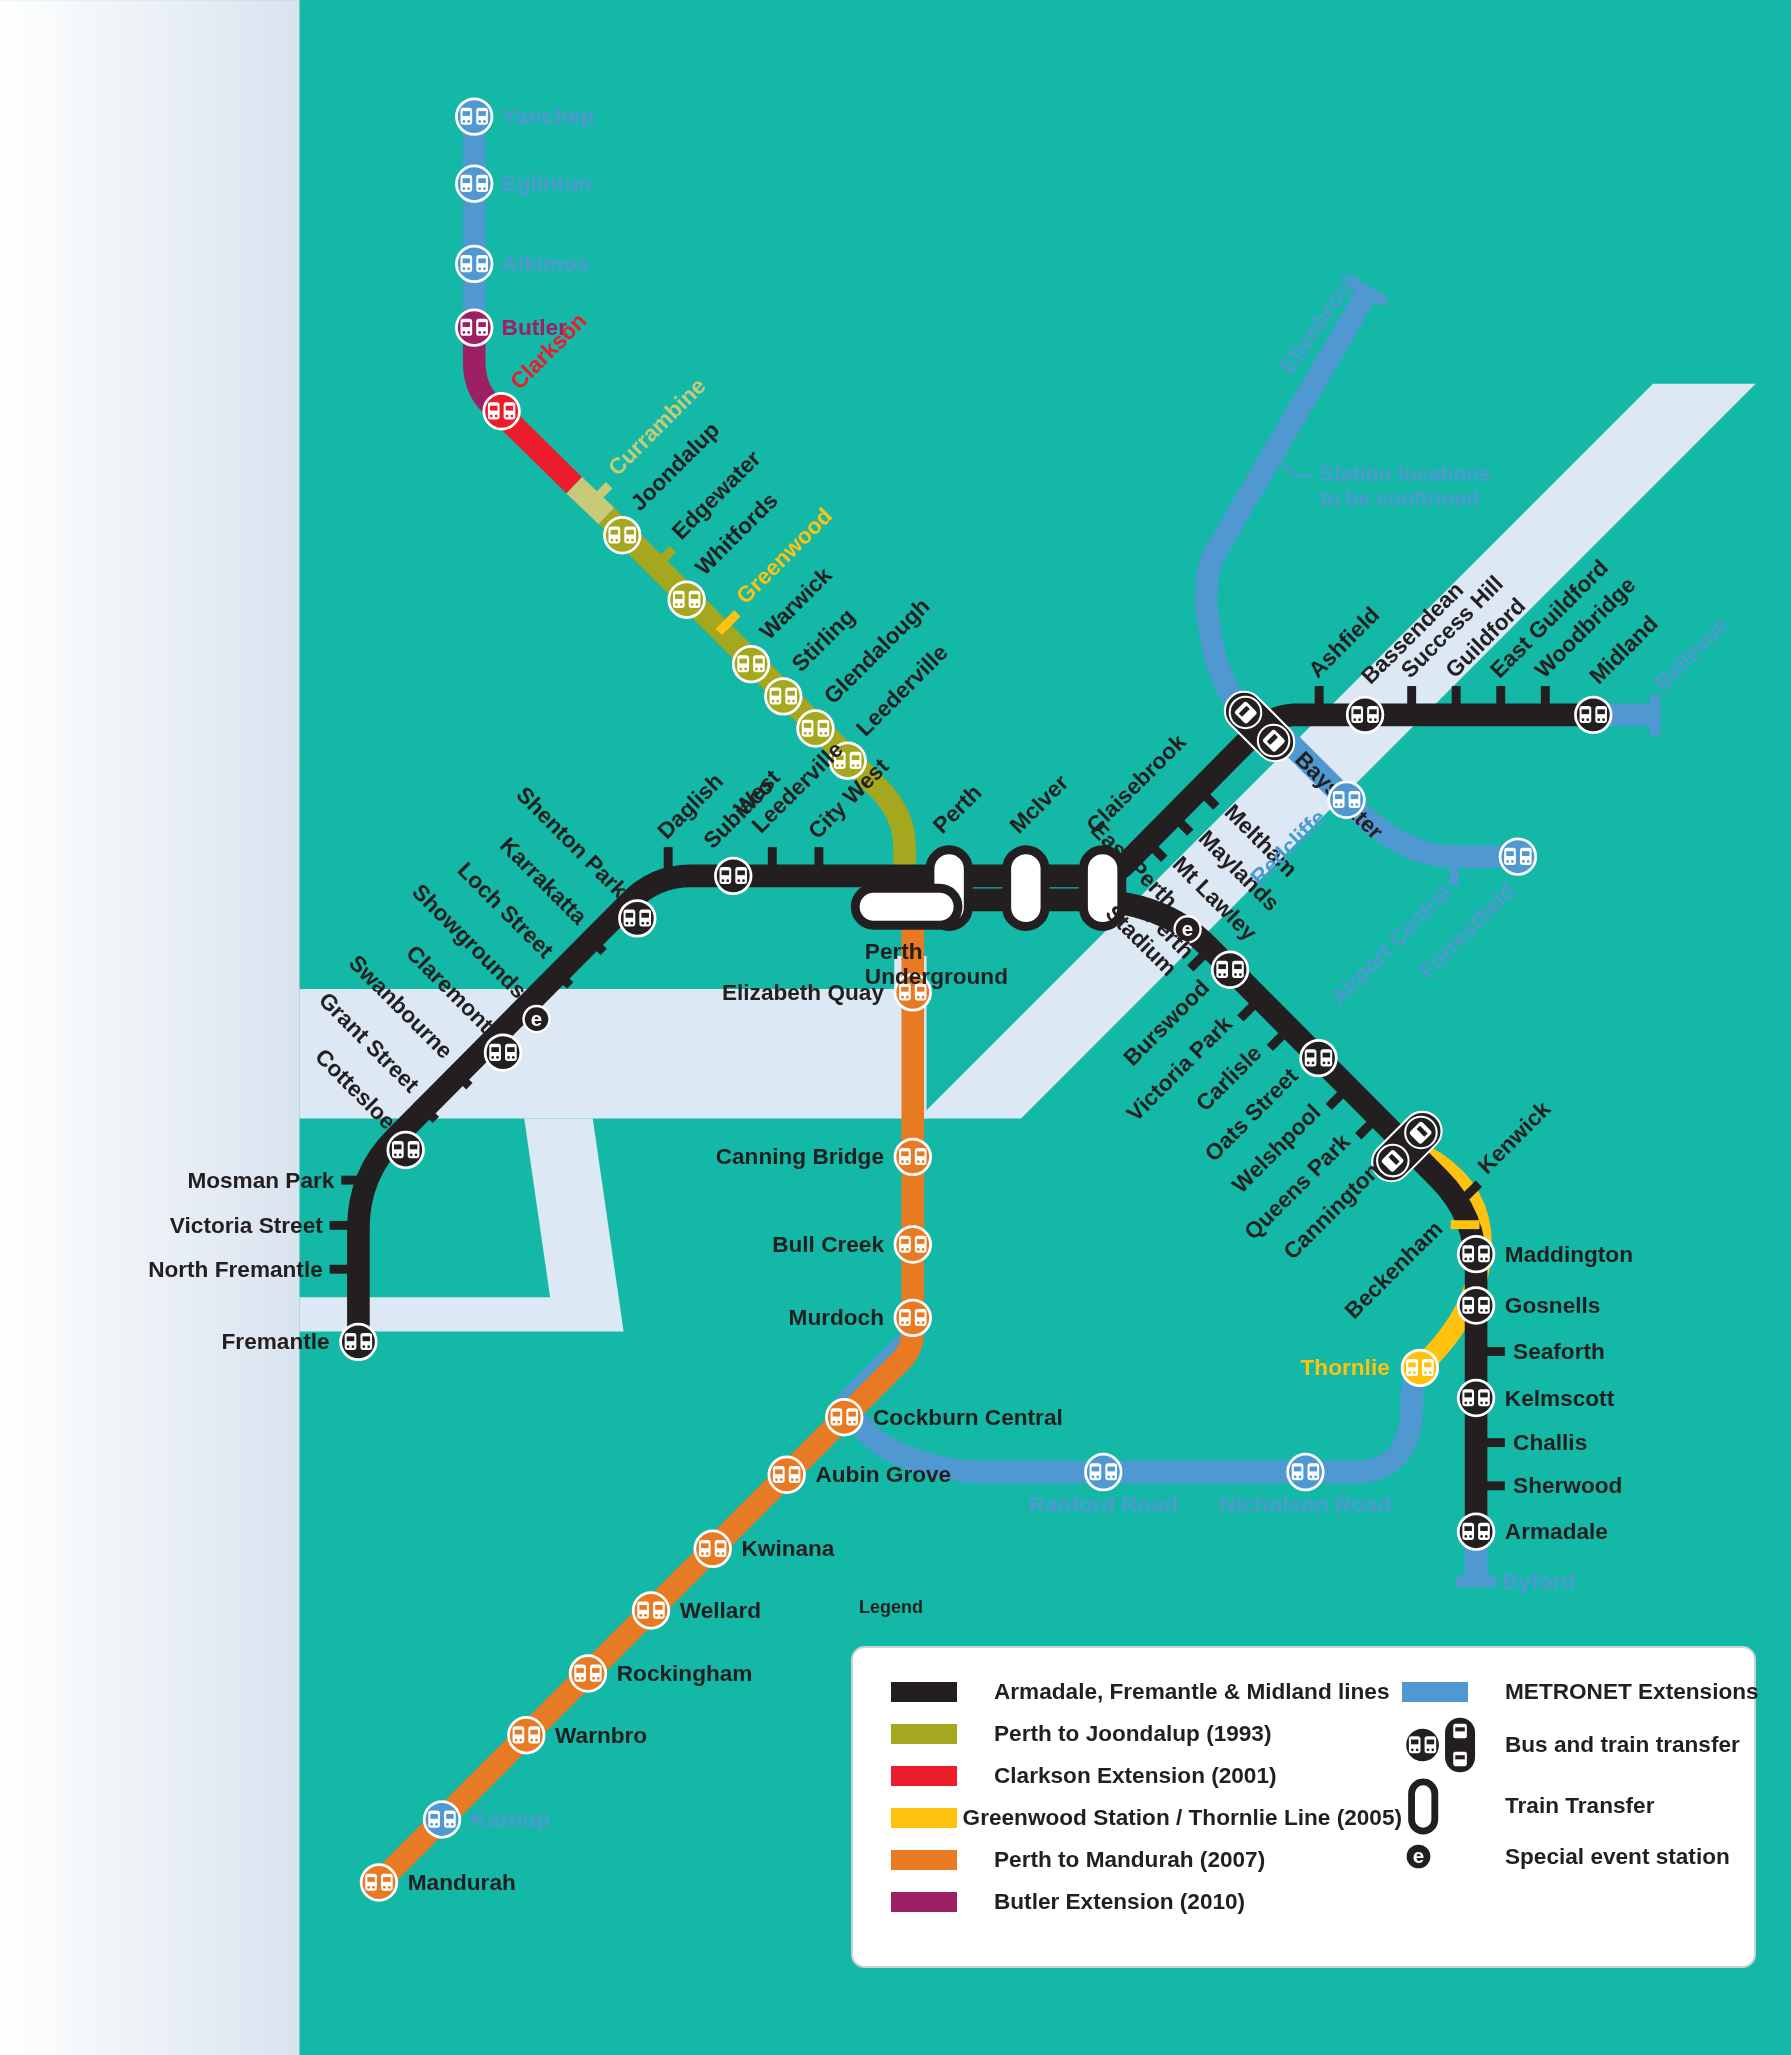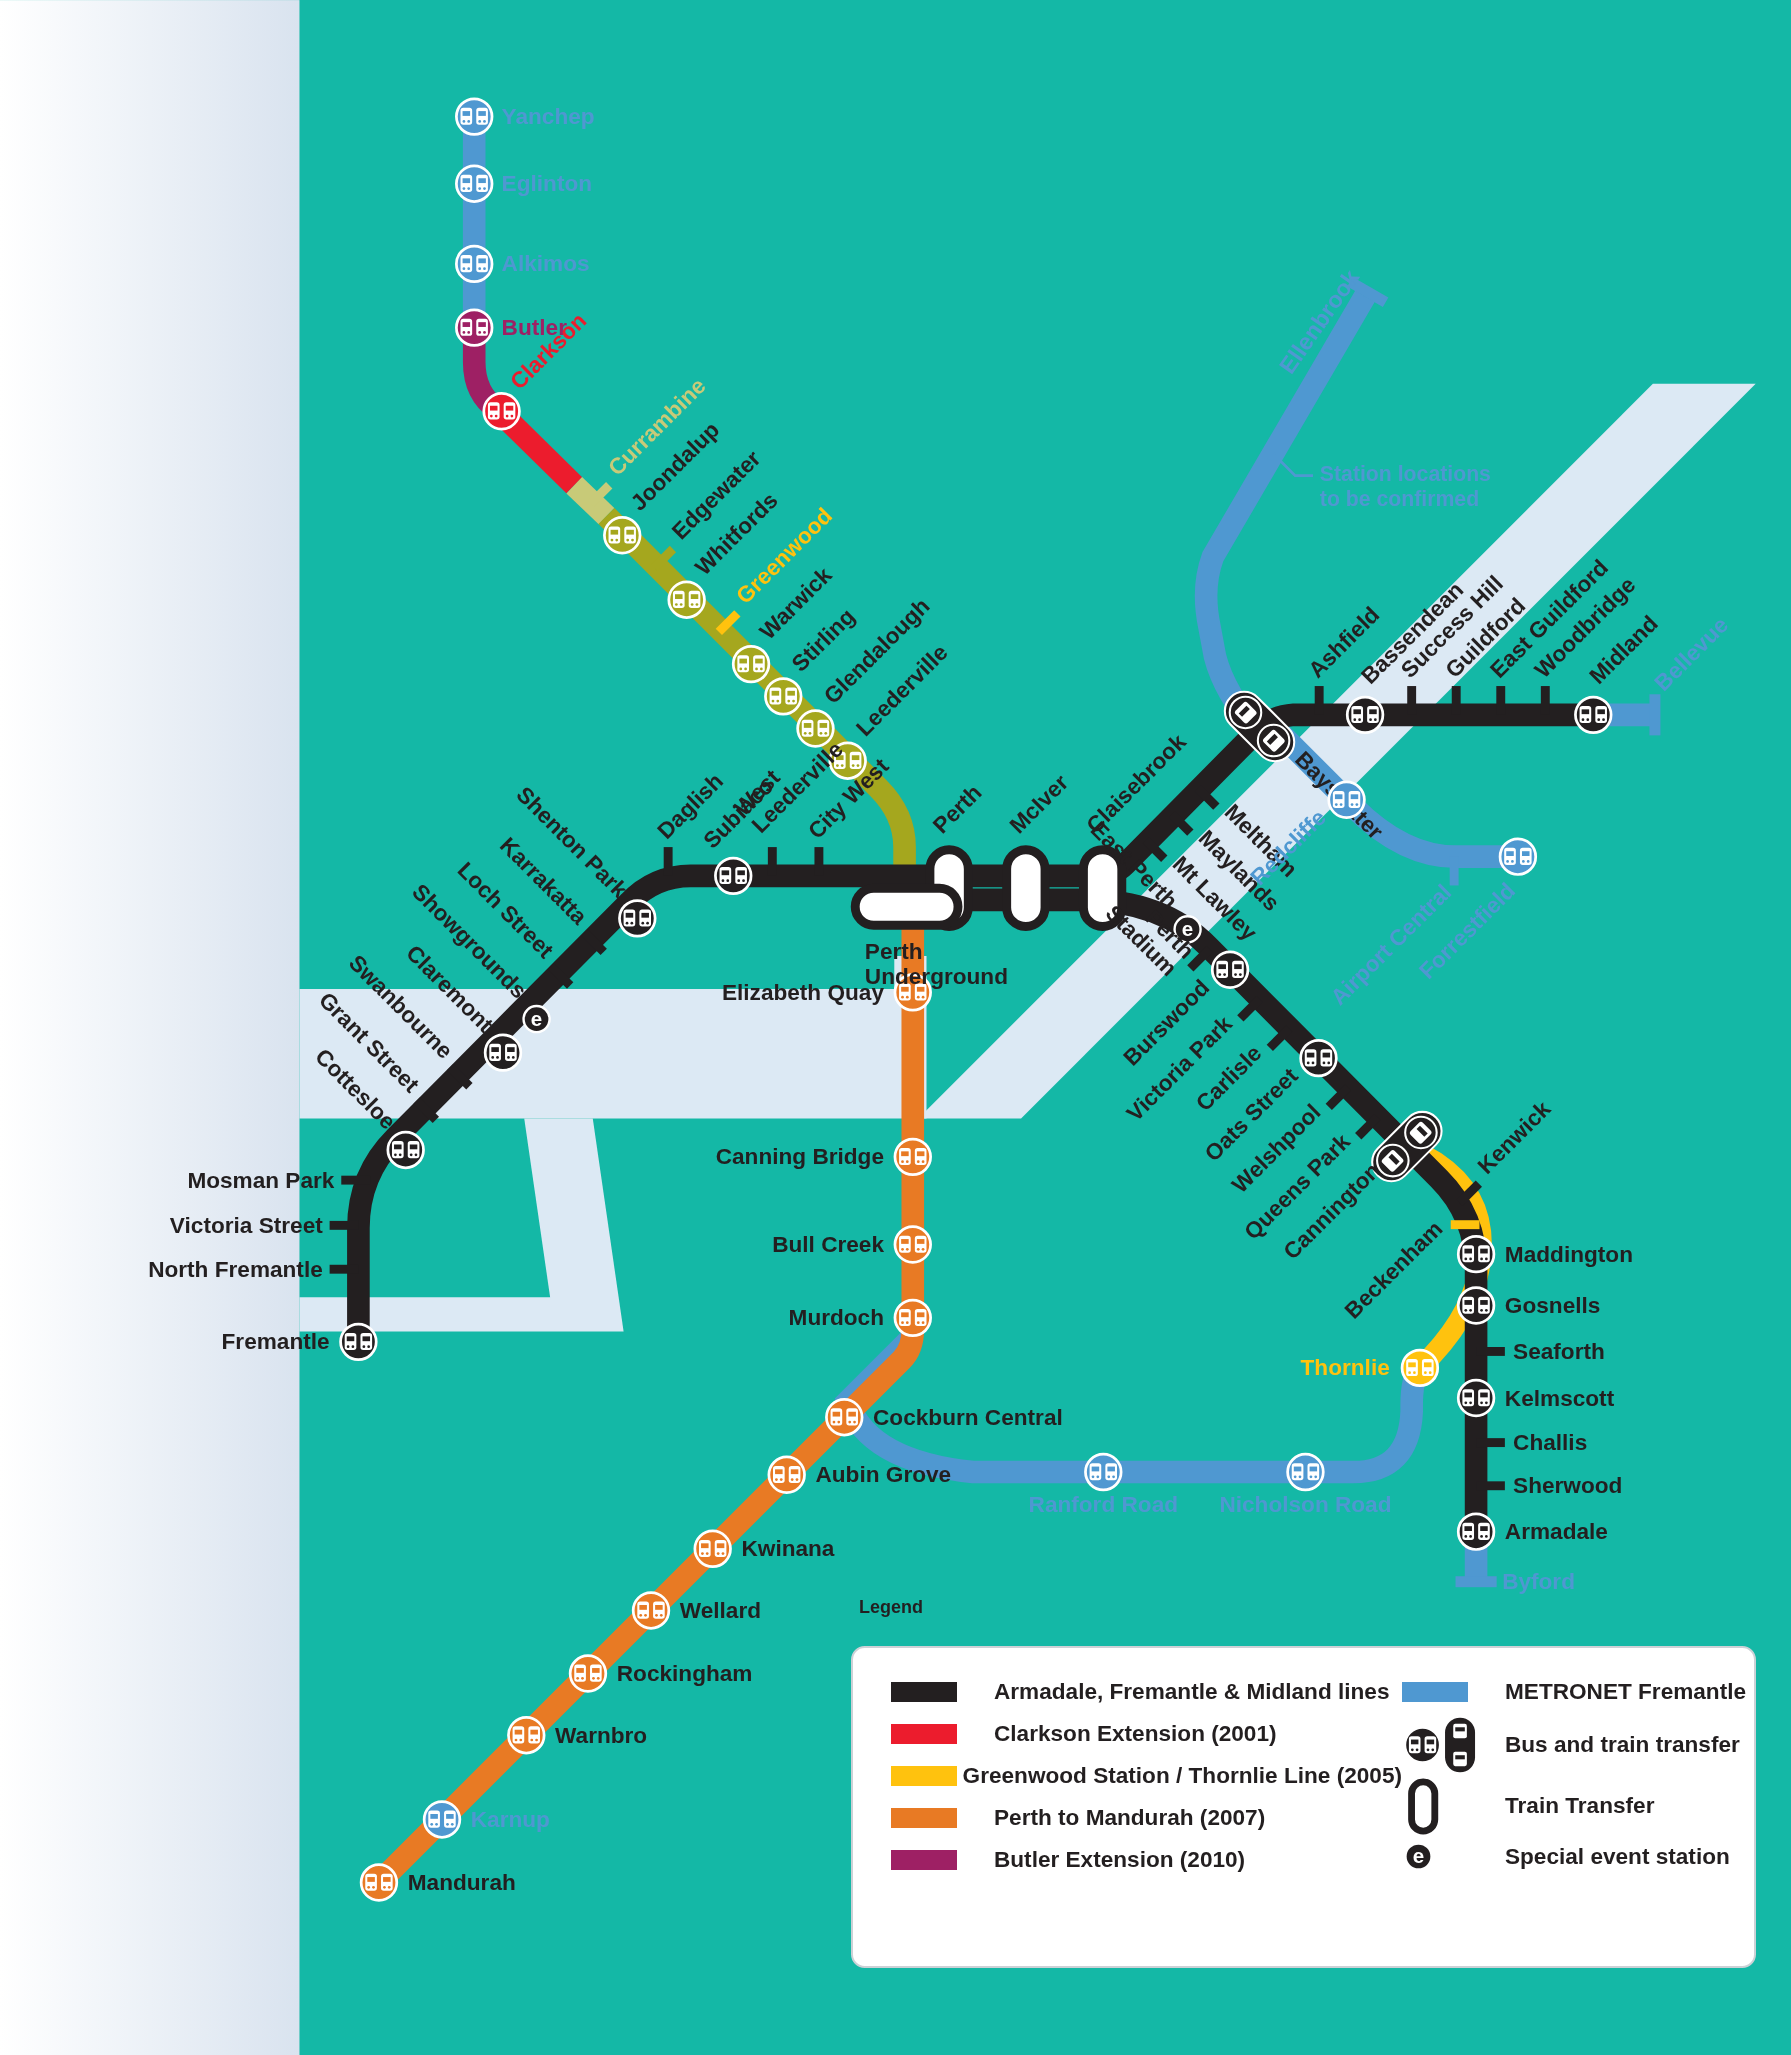--- a/index.html
+++ b/index.html
@@ -731,20 +731,26 @@
   <div class="legend-box">
     <div class="lcol left">
       <div class="lrow" style="height:42px">
         <span class="ic">
             <span class="swatch" style="background: rgb(35, 31, 32);"></span>
           </span>
         <span class="lab">Armadale, Fremantle &amp; Midland lines</span>
       </div>
       <div class="lrow" style="height:42px">
         <span class="ic">
+            <span class="swatch" style="background: rgb(165, 167, 30);"></span>
+          </span>
+        <span class="lab">Perth to Joondalup (1993)</span>
+      </div>
+      <div class="lrow" style="height:42px">
+        <span class="ic">
             <span class="swatch" style="background: rgb(236, 28, 45);"></span>
           </span>
         <span class="lab">Clarkson Extension (2001)</span>
       </div>
       <div class="lrow" style="height:42px">
         <span class="ic">
             <span class="swatch" style="background: rgb(255, 194, 14);"></span>
           </span>
         <span class="lab">Greenwood Station / Thornlie Line (2005)</span>
       </div>
@@ -759,21 +765,21 @@
             <span class="swatch" style="background: rgb(158, 32, 100);"></span>
           </span>
         <span class="lab">Butler Extension (2010)</span>
       </div>
     </div>
     <div class="lcol">
       <div class="lrow" style="height:42px">
         <span class="ic">
             <span class="swatch" style="background: rgb(79, 152, 209);"></span>
           </span>
-        <span class="lab">METRONET Fremantle</span>
+        <span class="lab">METRONET Extensions</span>
       </div>
       <div class="lrow" style="height:63px">
         <span class="ic">
             <svg width="82" height="60" viewBox="0 0 120 88">
               <g transform="translate(30 44)">
                 <circle r="26" fill="#231f20" stroke="#fff" stroke-width="4"></circle>
                 <rect x="-20" y="-13" width="17" height="25" rx="4" fill="#fff"></rect>
                 <rect x="-17" y="-8" width="11" height="7" fill="#231f20"></rect>
                 <circle cx="-15" cy="7" r="2" fill="#231f20"></circle>
                 <circle cx="-8" cy="7" r="2" fill="#231f20"></circle>

